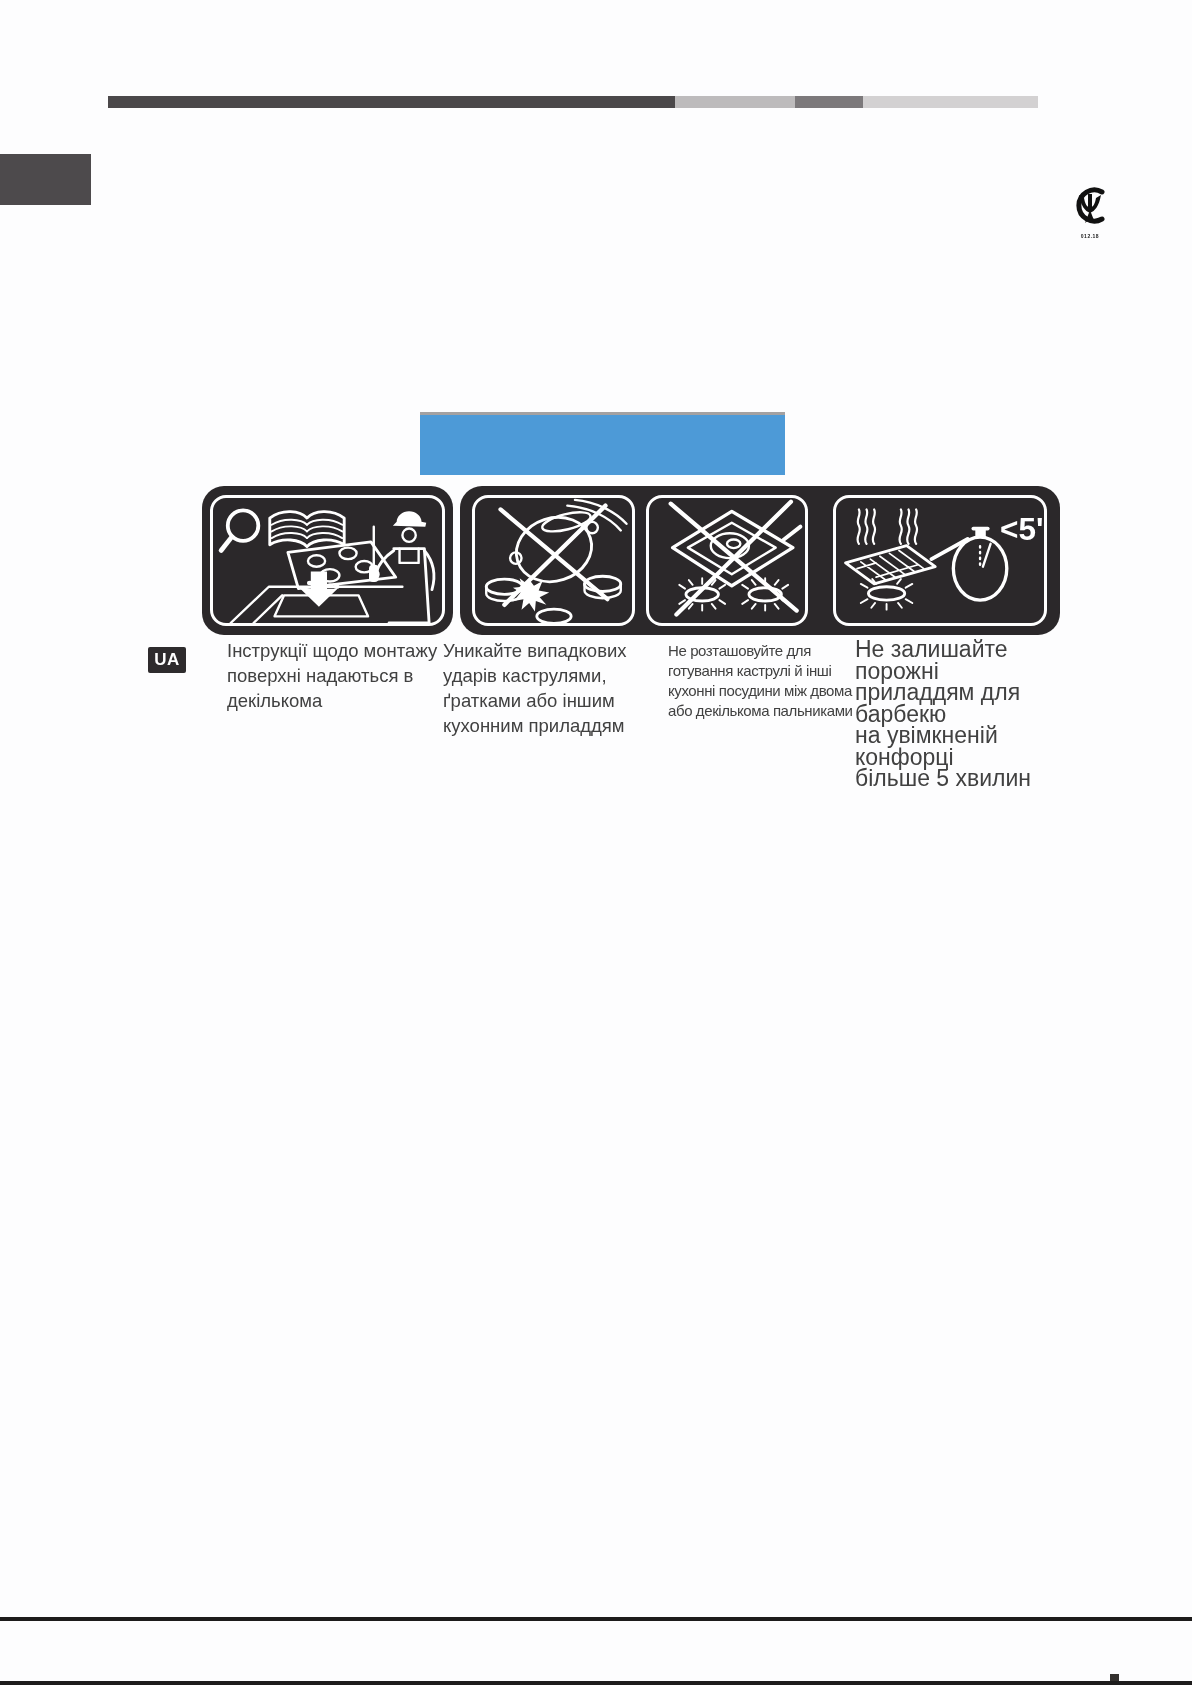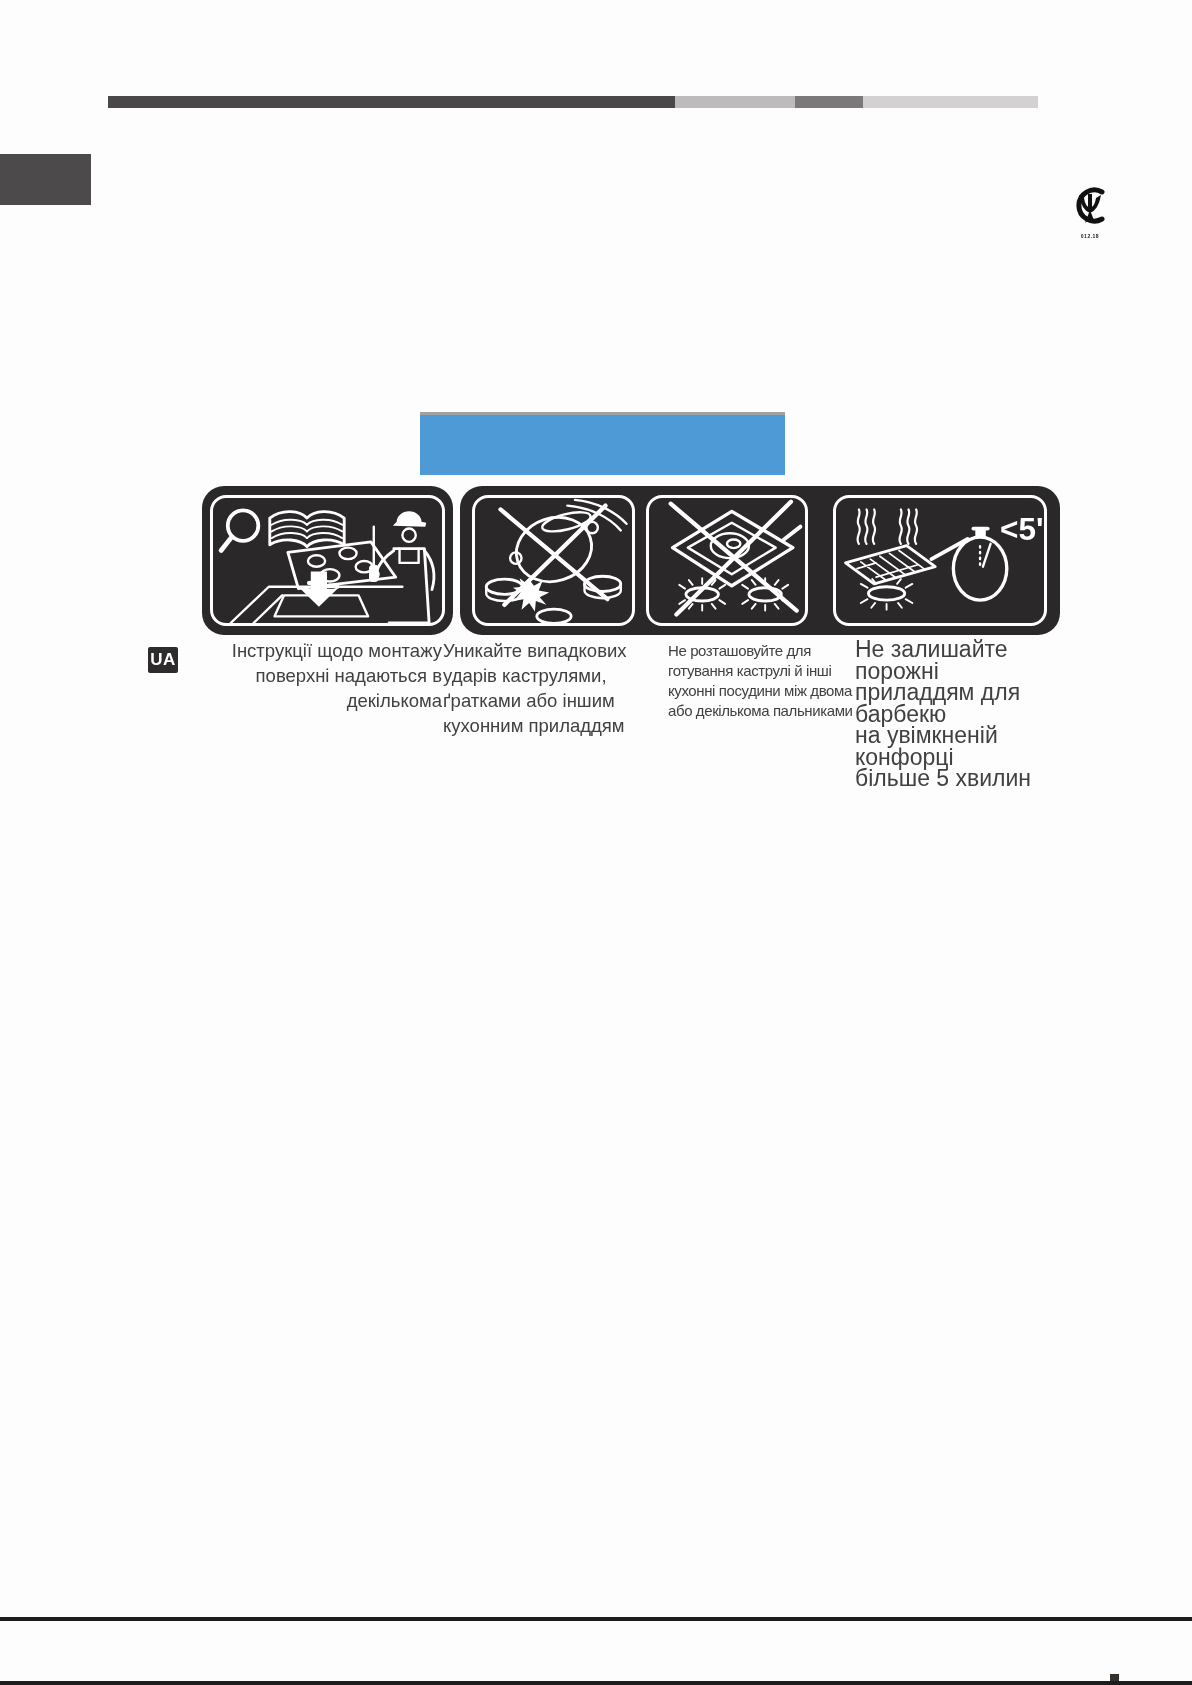--- a/index.html
+++ b/index.html
@@ -32,27 +32,27 @@
     position:absolute;top:9px;height:131px;border:3px solid #fff;border-radius:16px;
     box-sizing:border-box;
   }
   .frameA{left:8px;width:235px;}
   .frameP2{left:12px;width:163px;}
   .frameP3{left:186px;width:162px;}
   .frameP4{left:373px;width:214px;}
   .frame svg{position:absolute;left:0;top:0;width:100%;height:100%;}
   
   .ua{
-    position:absolute;left:148px;top:647px;width:30px;height:26px;background:#2e2b2d;
+    position:absolute;left:148px;top:647px;width:38px;height:26px;background:#2e2b2d;
     border-radius:2px;color:#fff;font-weight:bold;font-size:17px;
     display:flex;align-items:center;justify-content:center;letter-spacing:.5px;
   }
   
   .cap{position:absolute;color:#414141;}
-  .cap1{left:227px;top:638px;width:215px;font-size:18.5px;line-height:25px;text-align:right;}
+  .cap1{left:227px;top:638px;width:215px;font-size:18.5px;line-height:25px;}
   .cap2{left:443px;top:638px;width:205px;font-size:18.5px;line-height:25px;}
   .cap3{left:668px;top:641px;width:195px;font-size:15px;line-height:20px;letter-spacing:-.4px;}
   .cap4{left:855px;top:639px;width:215px;font-size:23px;line-height:21.5px;}
   
   .foot-rule{position:absolute;left:0;top:1617px;width:1192px;height:4px;background:#1d1c1c;}
   .bottom-edge{position:absolute;left:0;top:1681px;width:1192px;height:4px;background:#1d1c1c;}
   .smudge{position:absolute;left:1110px;top:1674px;width:9px;height:7px;background:#33302e;}
 </style>
 </head>
 <body>

